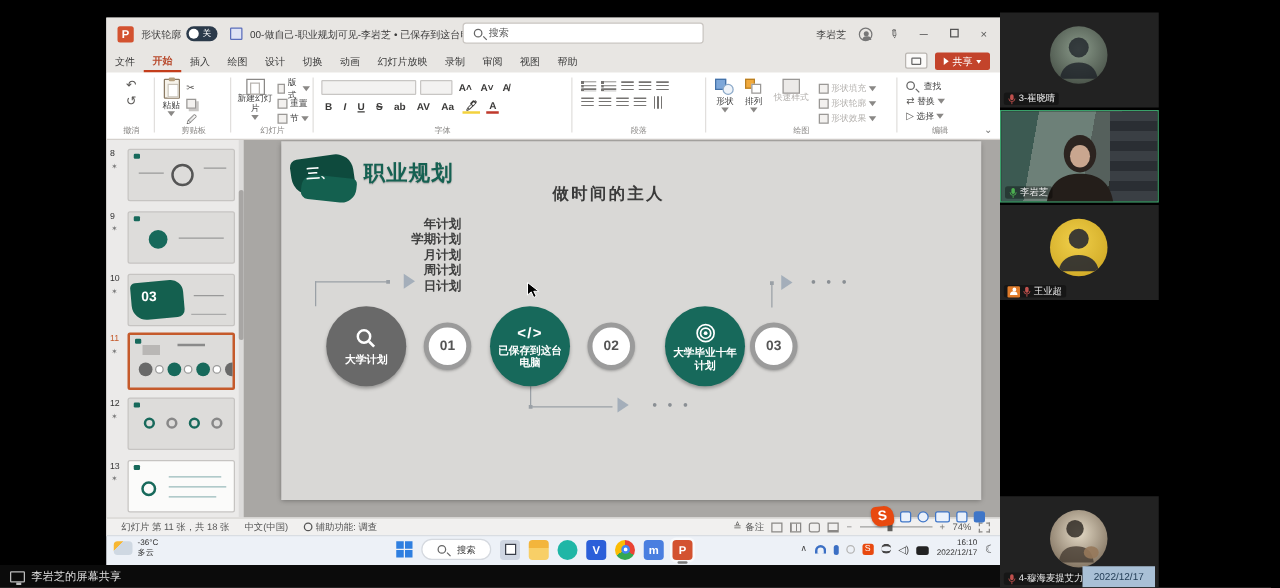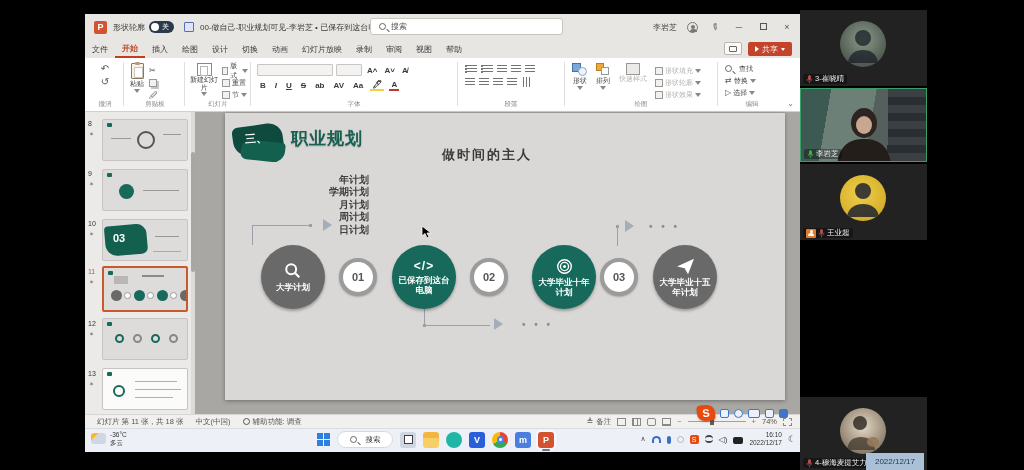--- a/index.html
+++ b/index.html
@@ -487,27 +487,20 @@
             <svg width="17" height="17" viewBox="0 0 20 20">
                 <circle cx="10" cy="10" r="8" fill="none" stroke="#fff" stroke-width="1.6"></circle>
                 <circle cx="10" cy="10" r="4.8" fill="none" stroke="#fff" stroke-width="1.6"></circle>
                 <circle cx="10" cy="10" r="1.8" fill="#fff"></circle>
               </svg>
             <span class="clabel">大学毕业十年计划</span>
           </div>
           <div class="smallc" style="left:375px">
               <span>03</span>
             </div>
-          <div class="bigc gray" style="left:428px">
-            <svg width="19" height="17" viewBox="0 0 22 20">
-                <polygon points="1,10 21,1 14,19 10,12" fill="#fff"></polygon>
-                <polygon points="10,12 14,19 11,13" fill="#d9d9d9"></polygon>
-              </svg>
-            <span class="clabel">大学毕业十五年计划</span>
-          </div>
 
           <svg class="cursor-svg" style="left:196px;top:112px" width="11" height="14" viewBox="0 0 11 14">
             <polygon points="1,1 1,11 4,8.5 6,13 8,12 6,8 10,8" fill="#000" stroke="#fff" stroke-width="0.8"></polygon>
           </svg>
         </div>
       </div>
     </div>
 
     <div class="statusbar">
       <span class="sb-item">幻灯片 第 11 张，共 18 张</span>
@@ -586,20 +579,24 @@
       <span style="font-size:8px">◁)</span>
       <span class="trayico" style="background:#222;width:10px;height:7px;border-radius:2px;margin-top:2px"></span>
       <span class="clock">
         <div>16:10</div>
         <div>2022/12/17</div>
       </span>
       <span style="font-size:9px;color:#333">☾</span>
     </div>
   </div>
 
+  <div class="banner">
+    <span class="mon-ico"></span>
+    <span>李岩芝的屏幕共享</span>
+  </div>
   <div class="date-overlay">
       <span>2022/12/17</span>
     </div>
 
   <div class="vcol">
 
     <div class="tile" style="top:10px;height:76px">
       <span class="pavatar" style="background:radial-gradient(circle at 50% 40%,#8a9a8a,#3a423a)">
         <svg viewBox="0 0 46 46" width="46" height="46">
             <circle cx="23" cy="17" r="8" fill="rgba(25,30,38,.75)"></circle>

